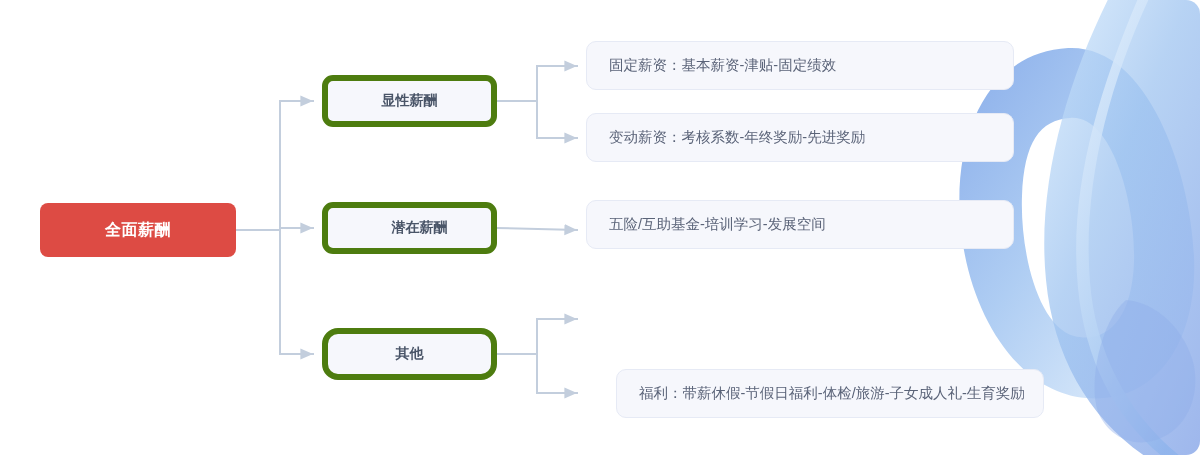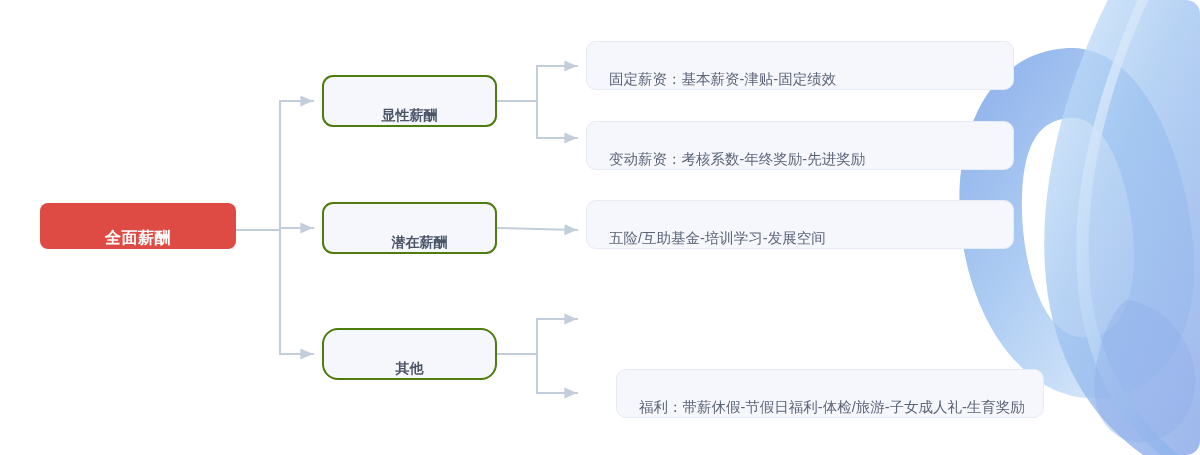--- a/index.html
+++ b/index.html
@@ -39,46 +39,46 @@
     width: 1200px; height: 455px;
     z-index: 1;
     pointer-events: none;
   }
 
   
   .node {
     position: absolute;
     z-index: 2;
     display: flex;
-    align-items: flex-end;
+    align-items: center;
     border-radius: 10px;
   }
 
   .node-root {
     left: 40px;
     top: 203px;
     width: 196px;
-    height: 46px;
+    height: 54px;
     background: #DD4B44;
     justify-content: center;
     border-radius: 8px;
   }
   .node-root .node-text {
     color: #ffffff;
     font-size: 16px;
     font-weight: bold;
     letter-spacing: 0.5px;
   }
 
   .node-branch {
     left: 322px;
     width: 175px;
     height: 52px;
     background: #f6f7fc;
-    border: 2px solid #4d7c0f;
+    border: 6px solid #4d7c0f;
     justify-content: center;
     border-radius: 11px;
   }
   .node-branch .node-text {
     color: #4a5568;
     font-size: 14px;
     font-weight: bold;
   }
 
   .node-branch.b0 { top: 75px; }
@@ -96,21 +96,21 @@
     border-radius: 10px;
   }
   .node-leaf .node-text {
     color: #5a6378;
     font-size: 14.5px;
     font-weight: normal;
     white-space: nowrap;
   }
 
   .node-leaf.l0 { top: 41px; }
-  .node-leaf.l1 { top: 113px; margin-top: 8px; }
+  .node-leaf.l1 { top: 113px; }
   .node-leaf.l2 { top: 200px; }
   .node-leaf.l3 { top: 294px; }
   .node-leaf.l4 { top: 369px; margin-left: 30px; }
 </style>
 </head>
 <body>
 
 <div id="canvas">
 
   <svg id="decor" viewBox="0 0 250 455" preserveAspectRatio="none" aria-hidden="true">

